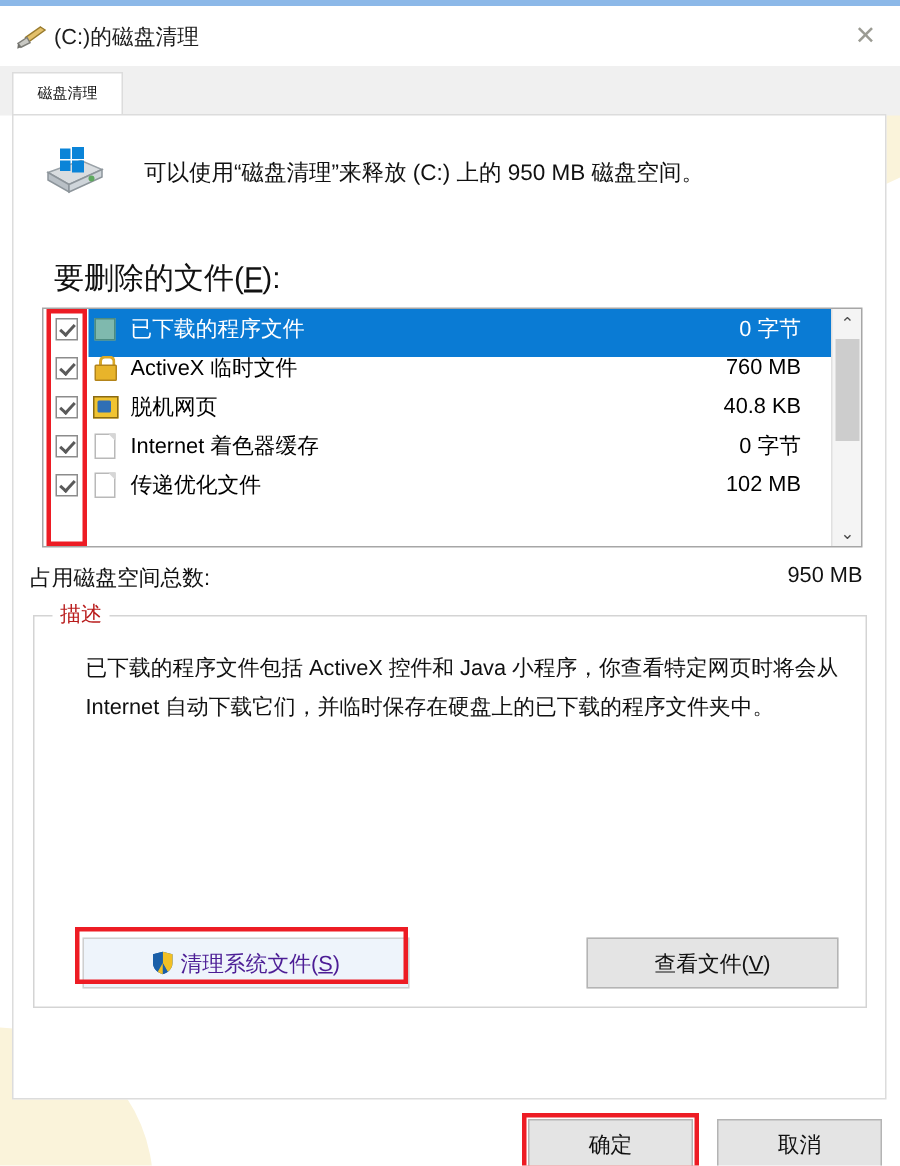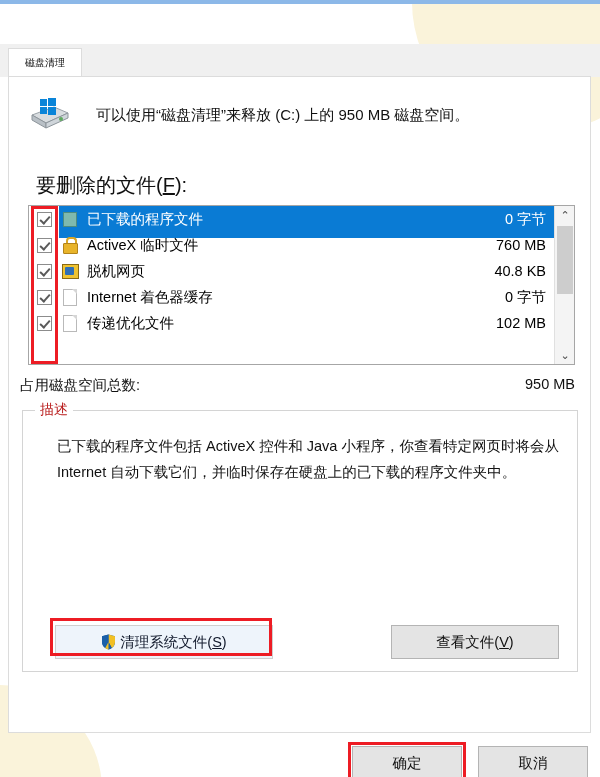--- a/index.html
+++ b/index.html
@@ -208,21 +208,21 @@
     height: 8px;
     border: solid #5a5a5a;
     border-width: 0 2px 2px 0;
     transform: rotate(42deg);
   }
   .row-body {
     flex: 1 1 auto;
     display: flex;
     align-items: center;
     height: 38px;
-    padding-right: 8px;
+    padding-right: 20px;
     box-sizing: border-box;
   }
   .file-row.selected .row-body {
     background: #0a7bd4;
     color: #ffffff;
   }
   .row-icon {
     width: 22px;
     flex: 0 0 22px;
     height: 18px;
@@ -393,21 +393,21 @@
     top: 214px;
     width: 218px;
     height: 34px;
     background: #eef4fb;
     border: 1px solid #cfcfcf;
     box-sizing: border-box;
     display: flex;
     align-items: center;
     justify-content: center;
     font-size: 14.5px;
-    color: #0f172a;
+    color: #4c1d95;
   }
   #uac-shield-icon {
     width: 15px;
     height: 16px;
     margin-right: 4px;
     flex: 0 0 15px;
   }
   #view-files-button {
     position: absolute;
     right: 18px;
@@ -487,20 +487,33 @@
 
 <div id="desktop-backdrop">
   <div class="blob" id="blob-topright"></div>
   <div class="blob" id="blob-bottomleft"></div>
 </div>
 
 <div id="cleanup-window">
 
   <div id="window-top-accent"></div>
 
+  <div id="title-bar">
+    <span id="titlebar-icon">
+      <svg width="22" height="20" viewBox="0 0 22 20">
+        <path d="M17 3 L20 5 L9 13 L7 10 Z" fill="#e3c06a" stroke="#9a7c2e" stroke-width="1"></path>
+        <path d="M8 10 L10 13.5 L4 16.5 L2 14 Z" fill="#c9c9c4" stroke="#7d7d78" stroke-width="1"></path>
+        <path d="M2 14 L4 16.5 L1.5 17.5 Z" fill="#6f6f6a"></path>
+      </svg>
+    </span>
+    <span id="title-text">(C:)的磁盘清理</span>
+    <div id="close-button">
+      <span id="close-icon">✕</span>
+    </div>
+  </div>
 
   <div id="tab-strip">
     <div id="tab-disk-cleanup">磁盘清理</div>
   </div>
 
   <div id="tab-panel"></div>
 
   <span id="drive-icon">
     <svg width="44" height="36" viewBox="0 0 44 36">
       <path d="M4 18 L26 10 L40 16 L18 26 Z" fill="#d9dde0" stroke="#9aa2a8" stroke-width="1"></path>

